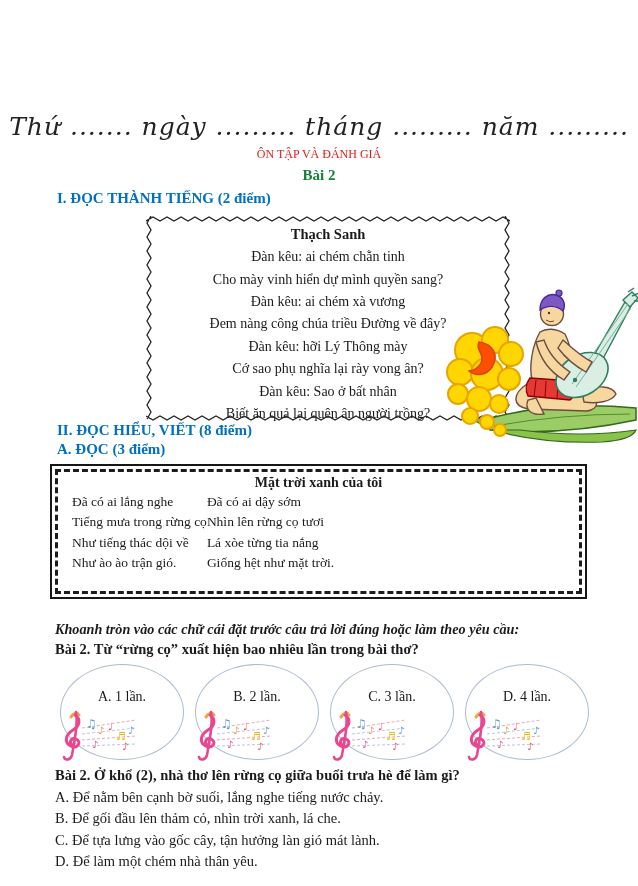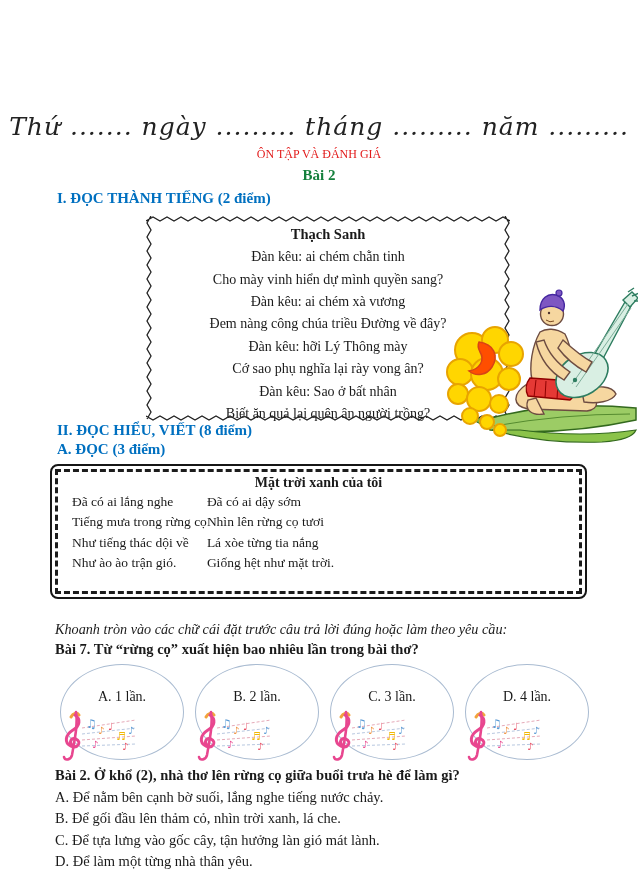--- a/index.html
+++ b/index.html
@@ -14,25 +14,25 @@
   .h-blue{color:#0070c0;font-weight:bold;font-size:15px;}
   .h1{position:absolute;top:158px;left:57px;}
   .h2{position:absolute;top:390px;left:57px;}
   .h3{position:absolute;top:409px;left:57px;}
   .zigzag-box{position:absolute;left:146px;top:184px;width:364px;height:205px;
         text-align:center;font-size:14px;line-height:1.6;padding-top:7px;box-sizing:border-box;background:#fff;}
   .zigzag-box .poem-title{font-weight:bold;font-size:14.5px;}
   .zz{position:absolute;left:0;top:0;pointer-events:none;}
   .illustration{position:absolute;left:432px;top:248px;}
   .dashed-box{position:absolute;left:50px;top:432px;width:537px;height:135px;
-        border:2px solid #161616;border-radius:8px;box-sizing:border-box;padding:3px;background:#fff;}
+        border:2px solid #161616;border-radius:0;box-sizing:border-box;padding:3px;background:#fff;}
   .dashed-inner{width:100%;height:100%;border:3px dashed #1c1c1c;box-sizing:border-box;padding:3px 12px 0 12px;}
   .poem2-title{text-align:center;font-weight:bold;font-size:14px;margin-bottom:1px;}
   .poem2-cols{display:flex;font-size:13.5px;line-height:1.5;padding:0 2px;}
-  .instruction{position:absolute;left:55px;top:589px;width:540px;font-weight:normal;font-style:italic;font-size:14.2px;}
+  .instruction{position:absolute;left:55px;top:589px;width:540px;font-weight:bold;font-style:italic;font-size:14.2px;}
   .q1-prompt{position:absolute;left:55px;top:609px;font-weight:bold;font-size:14.5px;}
   .options-row{position:absolute;left:60px;top:632px;display:flex;gap:11px;align-items:flex-end;}
   .option{position:relative;width:124px;height:96px;}
   .oval{position:absolute;left:0;top:0;right:0;bottom:0;border:1.4px solid #a9bbd1;border-radius:50%;}
   .option-label{position:absolute;top:25px;left:0;right:0;text-align:center;font-size:14px;}
   .music{position:absolute;left:-2px;bottom:-4px;}
   .q2-prompt{position:absolute;left:55px;top:735px;font-weight:bold;font-size:14.5px;}
   .answers{position:absolute;left:55px;top:755px;font-size:14.5px;line-height:1.48;}
 </style>
 </head>
@@ -121,21 +121,21 @@
           <div>Đã có ai dậy sớm</div>
           <div>Nhìn lên rừng cọ tươi</div>
           <div>Lá xòe từng tia nắng</div>
           <div>Giống hệt như mặt trời.</div>
         </div>
       </div>
     </div>
   </div>
 
   <div class="instruction">Khoanh tròn vào các chữ cái đặt trước câu trả lời đúng hoặc làm theo yêu cầu:</div>
-  <div class="q1-prompt">Bài 7. Từ “rừng cọ” xuất hiện bao nhiêu lần trong bài thơ?</div>
+  <div class="q1-prompt">Bài 2. Từ “rừng cọ” xuất hiện bao nhiêu lần trong bài thơ?</div>
 
   <div class="options-row">
     <div class="option">
       <div class="oval"></div>
       <div class="option-label">A. 1 lần.</div>
       <svg class="music" width="82" height="54" viewBox="0 0 82 54">
         <path d="M24 18 L78 10" stroke="#e6aab8" stroke-width="1" stroke-dasharray="3 2"></path>
         <path d="M24 24 L78 18" stroke="#b8c8e0" stroke-width="1" stroke-dasharray="3 2"></path>
         <path d="M24 30 L78 26" stroke="#e6aab8" stroke-width="1" stroke-dasharray="3 2"></path>
         <path d="M24 36 L78 34" stroke="#b8c8e0" stroke-width="1" stroke-dasharray="3 2"></path>
@@ -212,16 +212,16 @@
       </svg>
     </div>
   </div>
 
   <div class="q2-prompt">Bài 2. Ở khổ (2), nhà thơ lên rừng cọ giữa buổi trưa hè để làm gì?</div>
 
   <div class="answers">
     <div>A. Để nằm bên cạnh bờ suối, lắng nghe tiếng nước chảy.</div>
     <div>B. Để gối đầu lên thảm cỏ, nhìn trời xanh, lá che.</div>
     <div>C. Để tựa lưng vào gốc cây, tận hưởng làn gió mát lành.</div>
-    <div>D. Để làm một từng nhà thân yêu.</div>
+    <div>D. Để làm một chém nhà thân yêu.</div>
   </div>
 
 </div>
 
 </body></html>

